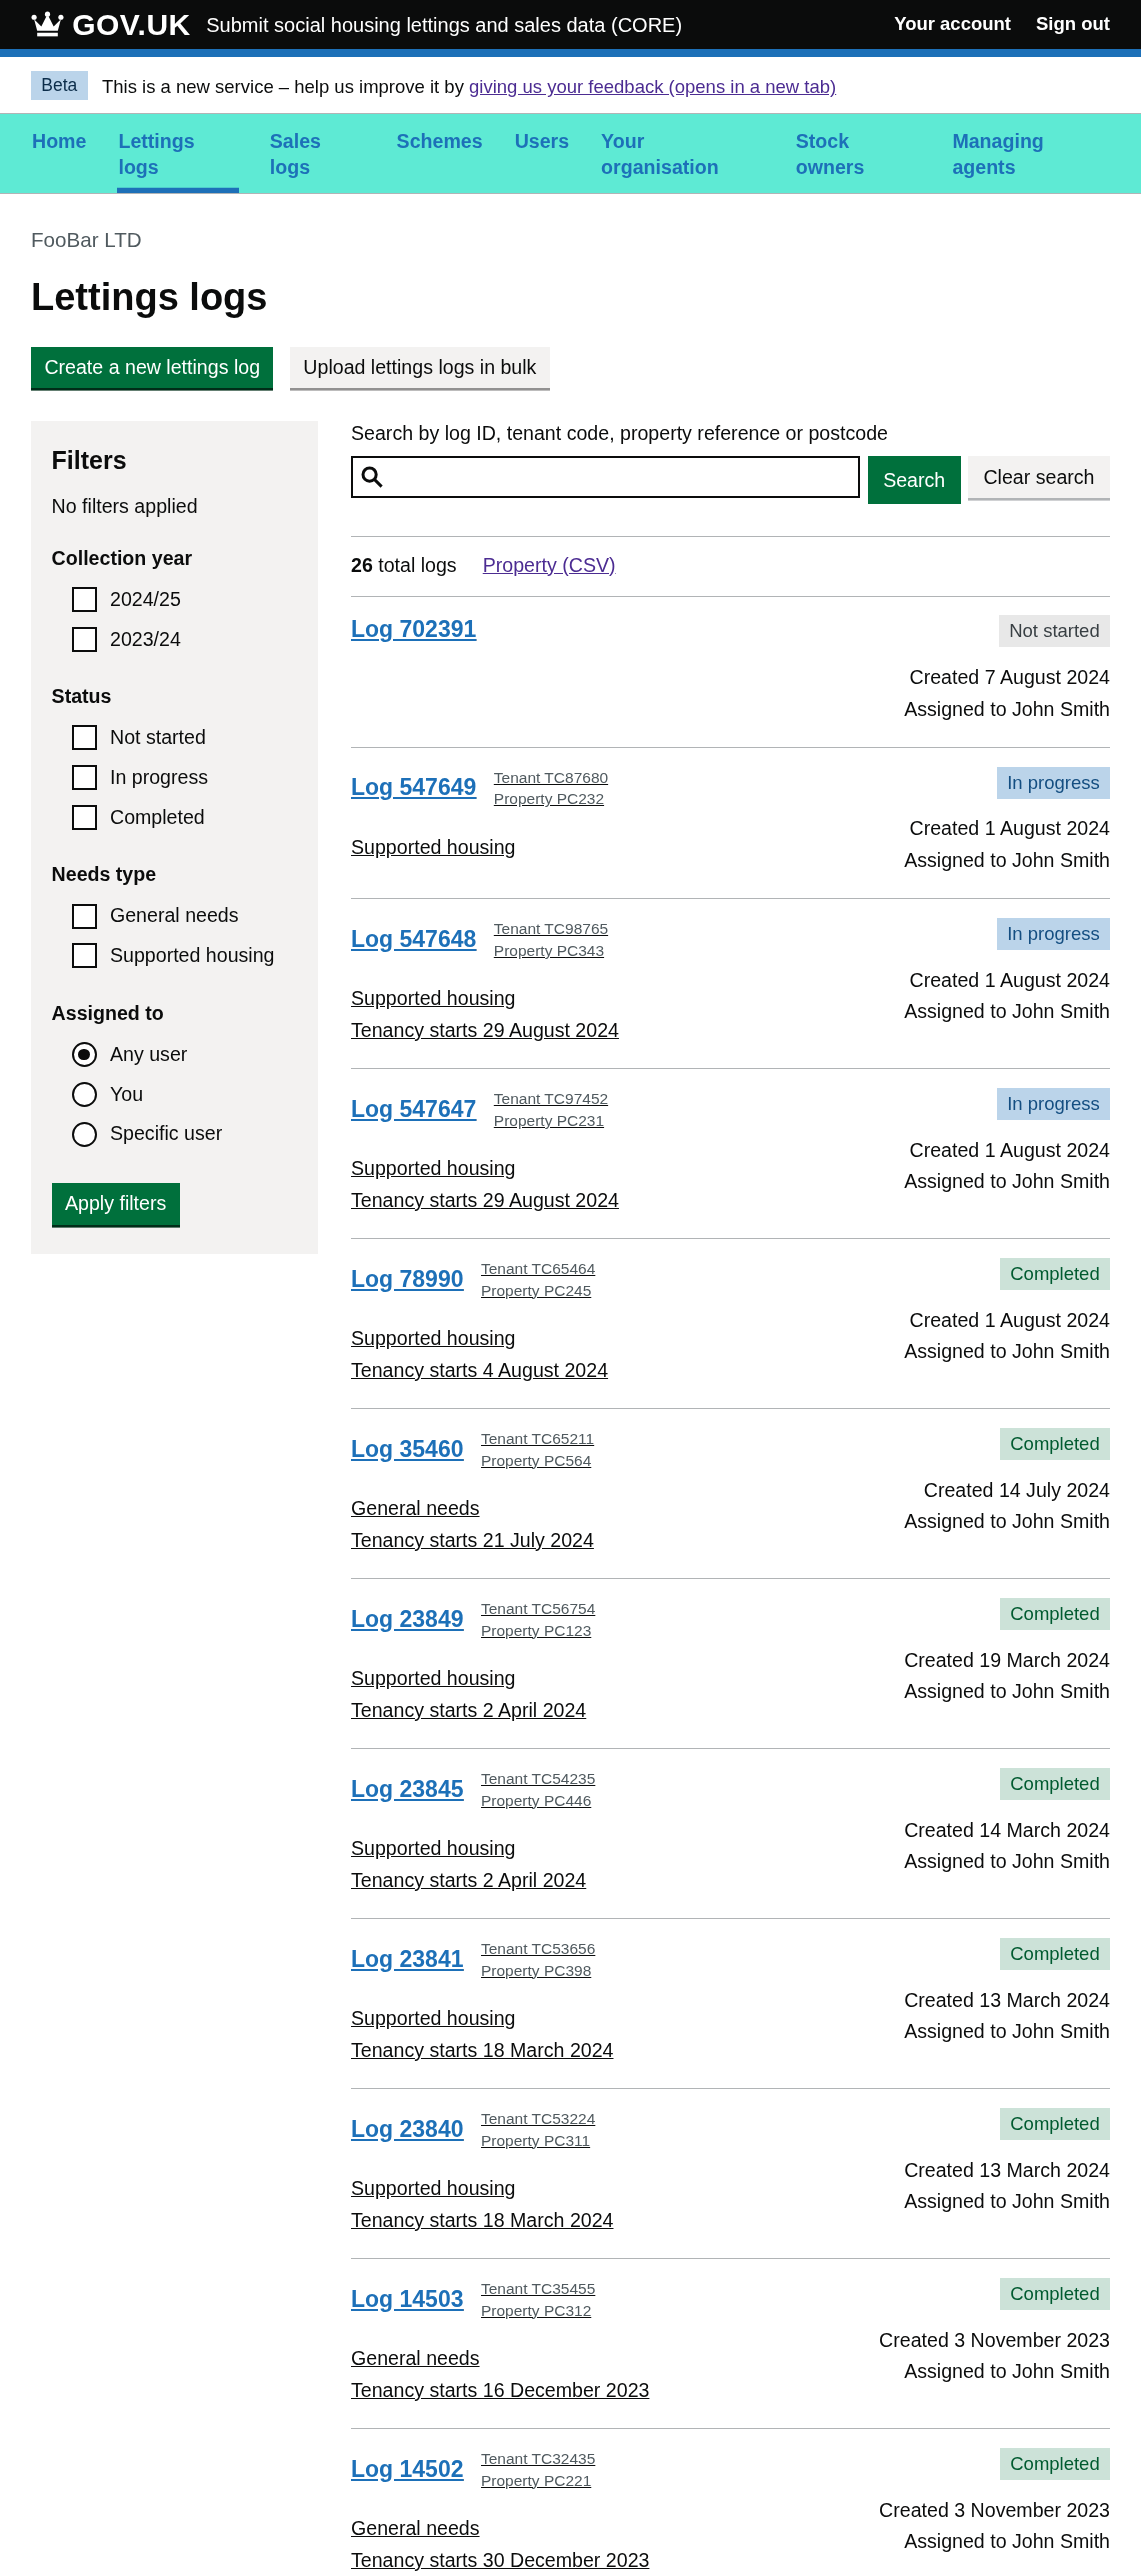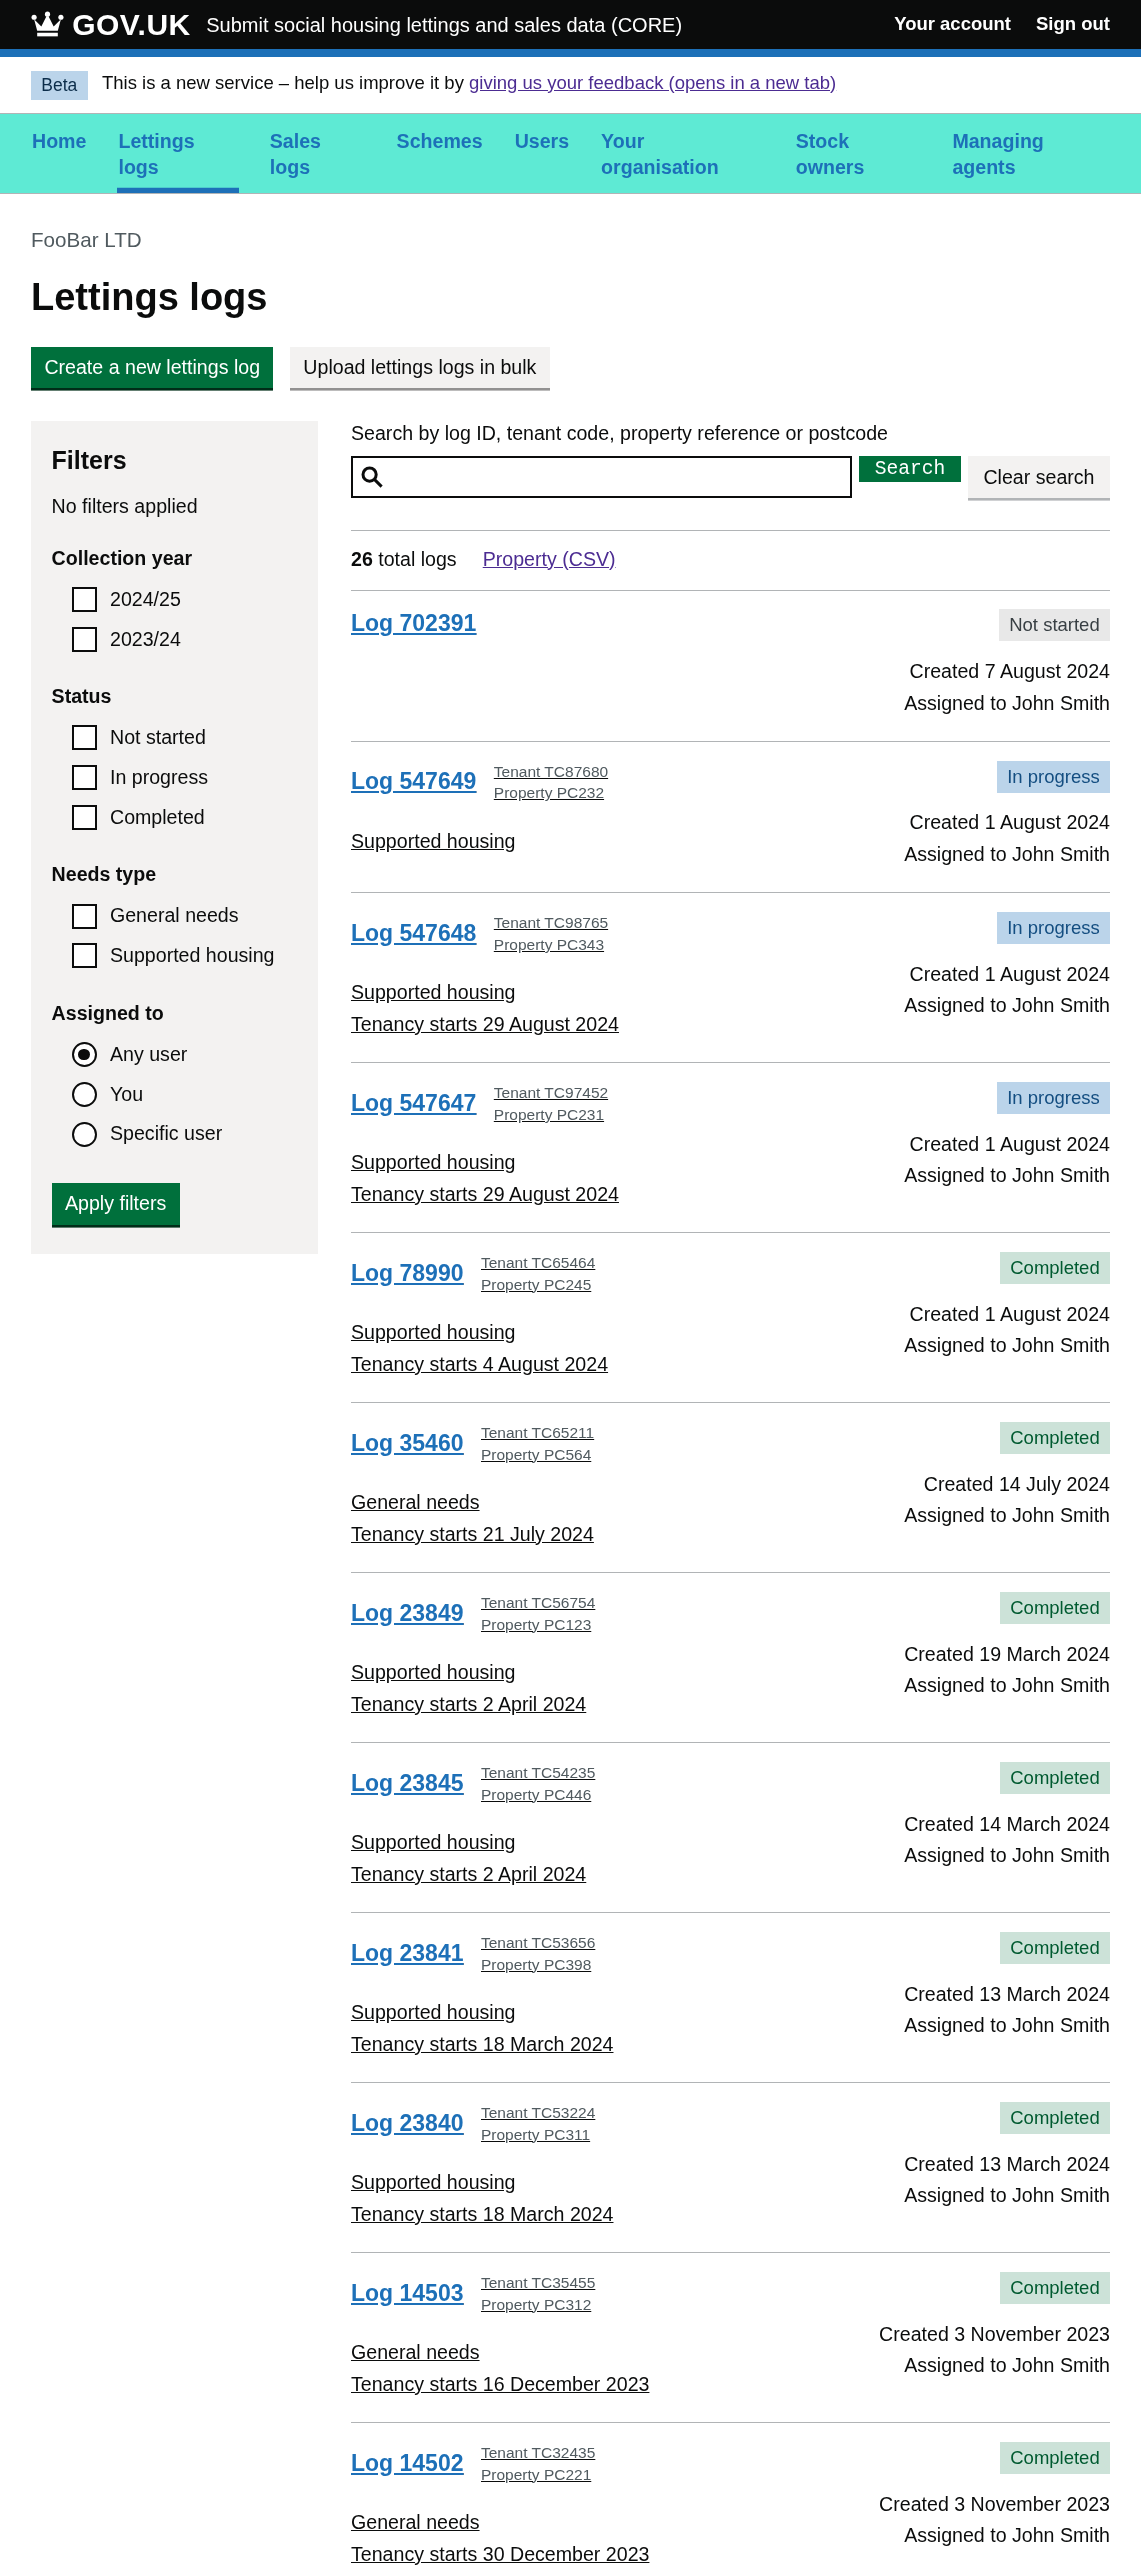--- a/index.html
+++ b/index.html
@@ -20,21 +20,21 @@
   .logo { display:flex; align-items:center; gap:8.2px; color:#fff; text-decoration:none; }
   .logo-text { font-size:30px; font-weight:bold; letter-spacing:0.5px; }
   .crown-icon svg { width:33px; height:27px; display:block; }
   .product-name { color:#fff; text-decoration:none; margin-left:15.5px; font-size:20px; }
   .header-links { margin-left:auto; display:flex; gap:25px; }
   .header-links a { color:#fff; text-decoration:none; font-weight:bold; font-size:18.5px; }
   .blue-bar { height:8.2px; background:#1d70b8; }
 
   
   .phase-banner { background:#fff; border-bottom:1px solid #b1b4b6; padding:13.4px 0; }
-  .phase-inner { display:flex; align-items:flex-start; gap:14.4px; }
+  .phase-inner { display:flex; align-items:flex-end; gap:14.4px; }
   .beta-tag { background:#bbd4ea; color:#0c2d4a; font-size:17.5px; padding:3.1px 10.3px; white-space:nowrap; }
   .phase-text { font-size:18.5px; }
   .phase-text a { color:#4c2c92; }
 
   
   .primary-nav { background:#5eead4; border-bottom:1px solid #b1b4b6; }
   .nav-list { display:flex; gap:30px; list-style:none; }
   .nav-item a { display:block; padding:15.5px 1px 12.4px; font-weight:bold; font-size:19.6px; text-decoration:none; color:#1d70b8; }
   .nav-item.active { box-shadow:inset 0 -5.2px 0 #1d70b8; }
 
@@ -61,21 +61,21 @@
   .radio { width:25px; height:25px; background:#fff; border:2.1px solid #0b0c0c; border-radius:50%; flex:none; position:relative; }
   .radio.checked::after { content:""; position:absolute; inset:4.6px; border-radius:50%; background:#0b0c0c; }
   .apply-btn { margin-top:4.1px; }
 
   
   .search-label { margin-bottom:9.3px; }
   .search-row { display:flex; gap:7.2px; }
   .search-box { flex:1; height:42px; border:2.1px solid #0b0c0c; background:#fff; display:flex; align-items:center; padding:0 7.2px; gap:5.2px; }
   .search-box input { border:none; outline:none; flex:1; height:100%; font-size:19.6px; font-family:inherit; }
   .search-icon svg { width:24px; height:24px; display:block; }
-  .btn-search { height:26px; padding:0 15.5px; box-shadow:none;font-family:Liberation Mono, monospace; }
+  .btn-search { height:48px; padding:0 15.5px; box-shadow:none; }
   .btn-clear { height:42px; padding:0 15.5px; box-shadow:0 2.6px 0 #b1b4b6; }
 
   .results-row { margin-top:32px; border-top:1.5px solid #b1b4b6; border-bottom:0; padding:15.5px 0 17.5px; }
   .results-count { font-weight:bold; }
   .download-link { color:#4c2c92; margin-left:20.6px; }
 
   
   .log-entry { border-top:1.5px solid #b1b4b6; padding:18.5px 0 25px; display:flex; justify-content:space-between; }
   .log-left { max-width:464px;text-decoration:underline; }
   .log-title-row { display:flex; align-items:center; gap:17.5px; }

